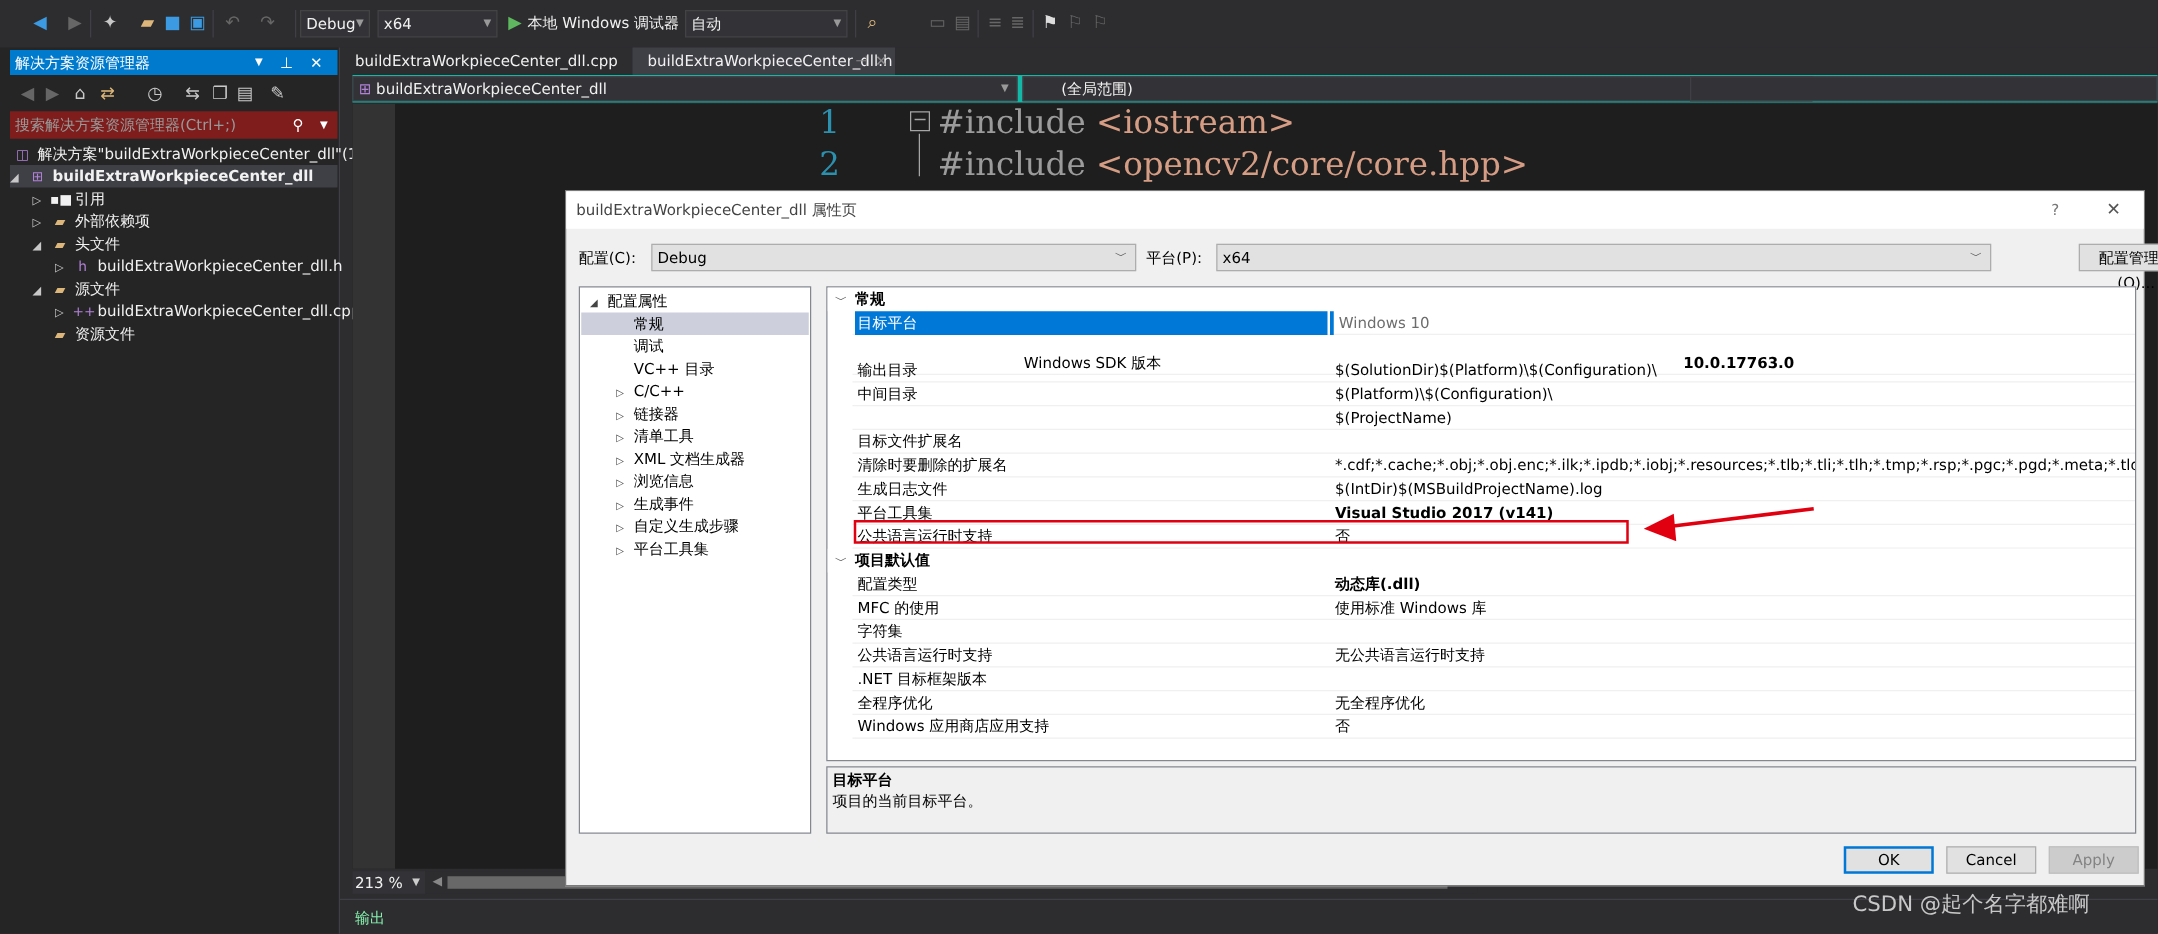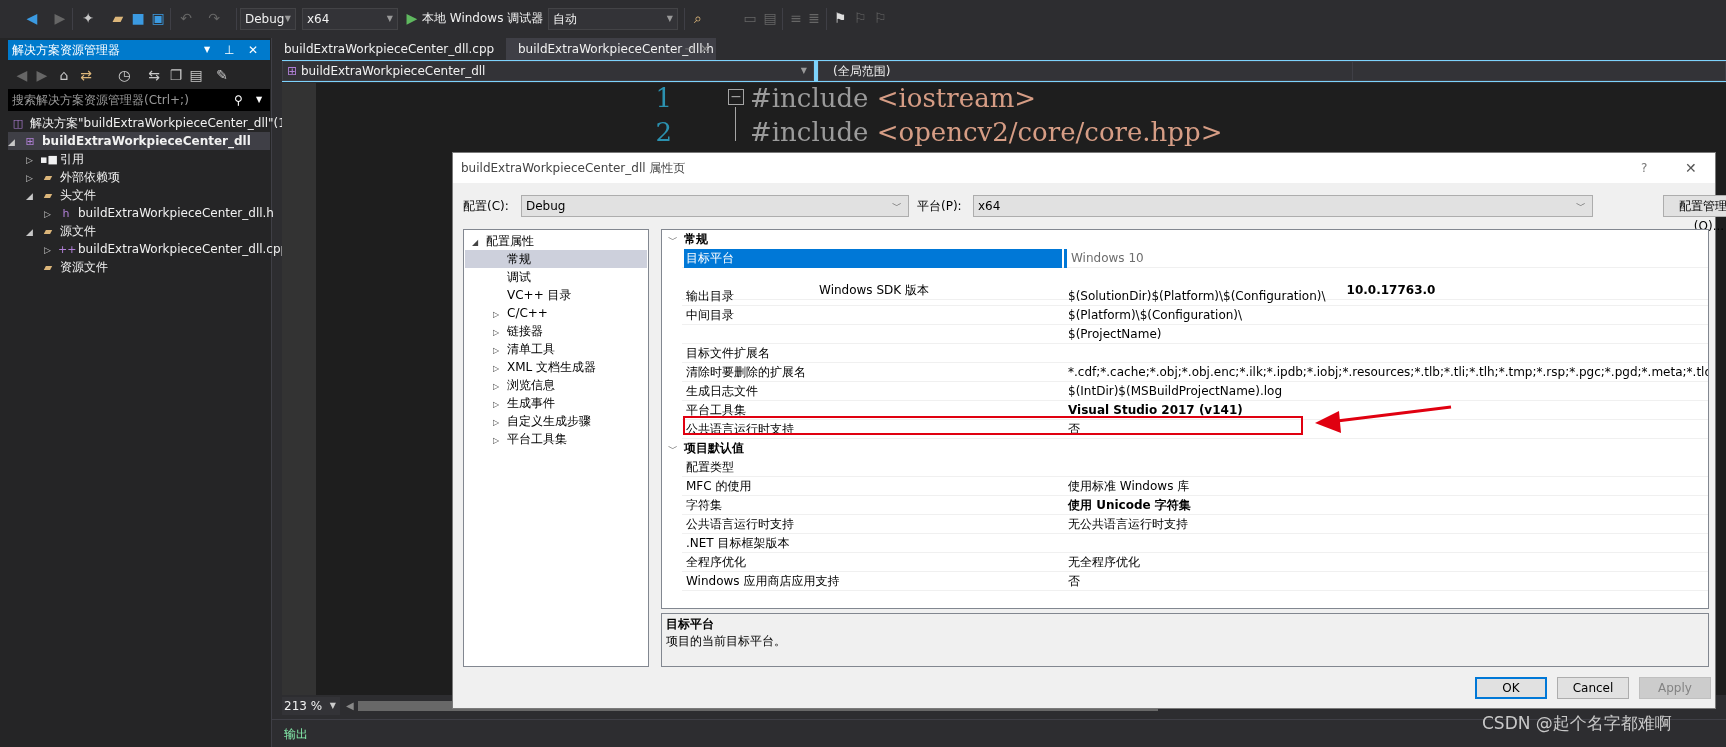--- a/index.html
+++ b/index.html
@@ -9,30 +9,30 @@
   #toolbar { left: 0; top: 0; width: 1726px; height: 38px; background: #2d2d30; }
   .tb-icon { position: absolute; top: 10px; width: 16px; height: 16px; font-size: 14px; line-height: 16px; text-align: center; color: #c8c8c8; }
   .tb-sep { position: absolute; top: 8px; width: 1px; height: 22px; background: #3f3f46; }
   .tb-combo { position: absolute; top: 8px; height: 22px; background: #333337; border: 1px solid #434346; color: #f1f1f1; font-size: 12px; line-height: 20px; padding-left: 4px; }
   .tb-combo .arrow { position: absolute; right: 4px; top: 0; font-size: 8px; color: #999; }
   
   #sol { left: 0; top: 38px; width: 272px; height: 709px; background: #252526; border-right: 1px solid #3f3f46; }
   #sol-title { position: absolute; left: 8px; top: 2px; width: 262px; height: 20px; background: #007acc; color: #fff; font-size: 12px; line-height: 20px; padding-left: 4px; }
   #sol-title .ctrl { position: absolute; top: 0; font-size: 12px; color: #fff; }
   #sol-tools { position: absolute; left: 8px; top: 24px; width: 262px; height: 26px; }
-  #sol-search { position: absolute; left: 8px; top: 51px; width: 262px; height: 22px; background: #000000; color: #999; font-size: 12px; line-height: 22px; padding-left: 4px; }
+  #sol-search { position: absolute; left: 8px; top: 51px; width: 262px; height: 22px; background: #7f1d1d; color: #999; font-size: 12px; line-height: 22px; padding-left: 4px; }
   .tree-item { position: absolute; height: 18px; line-height: 18px; font-size: 12px; color: #f1f1f1; white-space: nowrap; }
   .tree-item .exp { display: inline-block; width: 14px; color: #c8c8c8; font-size: 9px; }
   .tree-item .ic { display: inline-block; width: 16px; margin-right: 4px; text-align: center; font-size: 11px; }
   .tree-item.sel { background: #3f3f46; }
   
   #tabs { left: 272px; top: 38px; width: 1454px; height: 22px; background: #2d2d30; }
   .tab { position: absolute; top: 0; height: 22px; line-height: 22px; font-size: 12px; padding: 0 12px; color: #f1f1f1; }
   .tab.active { background: #3f3f46; }
-  #navbar { left: 282px; top: 60px; width: 1444px; height: 22px; background: #7dd3fc; }
+  #navbar { left: 282px; top: 60px; width: 1444px; height: 22px; background: #14b8a6; }
   .nav-combo { position: absolute; top: 1px; height: 20px; background: #333337; border: 1px solid #3f3f46; font-size: 12px; line-height: 18px; padding-left: 4px; color: #f1f1f1; }
   #editor { left: 282px; top: 83px; width: 1444px; height: 612px; background: #1e1e1e; }
   #gutter-l { position: absolute; left: 0; top: 0; width: 34px; height: 612px; background: #333333; }
   .ln { position: absolute; left: 300px; width: 90px; text-align: right; font-family: "DejaVu Serif", "Liberation Serif", serif; font-size: 26px; color: #2b91af; }
   .code { position: absolute; left: 468px; font-family: "DejaVu Serif", "Liberation Serif", serif; font-size: 26px; color: #9b9b9b; white-space: pre; }
   .code .inc { color: #d69d85; }
   .fold { position: absolute; left: 446px; width: 16px; height: 16px; border: 1px solid #a5a5a5; color: #a5a5a5; font-size: 14px; line-height: 13px; text-align: center; }
   #zoombar { left: 282px; top: 697px; width: 900px; height: 18px; background: #2d2d30; }
   #output { left: 272px; top: 719px; width: 1454px; height: 28px; background: #2d2d30; border-top: 1px solid #3f3f46; }
   
@@ -165,21 +165,21 @@
     <span class="abs" style="left:194px;top:0;color:#888;">✕</span>
   </div>
 </div>
 
 <div id="navbar" class="abs">
   <div class="nav-combo" style="left:0;width:532px;">
     <span style="color:#b180d7;">⊞</span>
     <span>buildExtraWorkpieceCenter_dll</span>
     <span class="abs" style="right:6px;top:0;font-size:8px;color:#999;">▼</span>
   </div>
-  <div class="nav-combo" style="left:536px;width:632px;padding-left:14px;">
+  <div class="nav-combo" style="left:536px;width:632px;padding-left:30px;">
     <span>(全局范围)</span>
     <span class="abs" style="right:6px;top:0;font-size:8px;color:#999;">▼</span>
   </div>
   <div class="nav-combo" style="left:1070px;width:374px;"></div>
 </div>
 
 <div id="editor" class="abs">
   <div id="gutter-l"></div>
   <div id="line-numbers">
       <div class="ln" style="top: 0px;">1</div>
@@ -286,28 +286,28 @@
         <span class="pv bold">Visual Studio 2017 (v141)</span>
       </div>
     <div class="prow" style="top:190px;">
         <span class="pn">公共语言运行时支持</span>
         <span class="pv">否</span>
       </div>
 
     <div class="cat" style="top:209px;"><span class="chev">﹀</span><span>项目默认值</span></div>
     <div class="prow" style="top:228px;">
         <span class="pn">配置类型</span>
+        <span class="pv bold">动态库(.dll)</span>
       </div>
     <div class="prow" style="top:247px;">
         <span class="pn">MFC 的使用</span>
         <span class="pv">使用标准 Windows 库</span>
       </div>
     <div class="prow" style="top:266px;">
         <span class="pn">字符集</span>
-        <span class="pv bold">使用 Unicode 字符集</span>
       </div>
     <div class="prow" style="top:285px;">
         <span class="pn">公共语言运行时支持</span>
         <span class="pv">无公共语言运行时支持</span>
       </div>
     <div class="prow" style="top:304px;">
         <span class="pn">.NET 目标框架版本</span>
         <span class="pv"></span>
       </div>
     <div class="prow" style="top:323px;">

